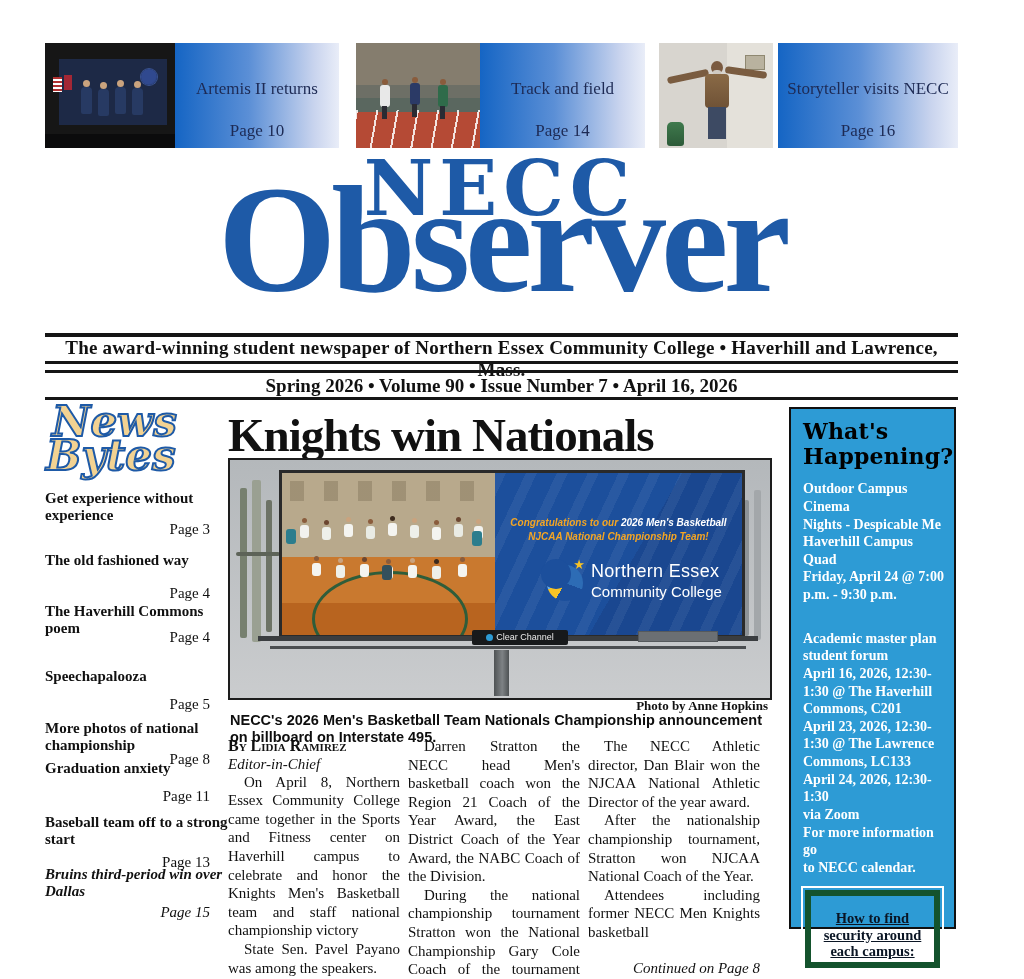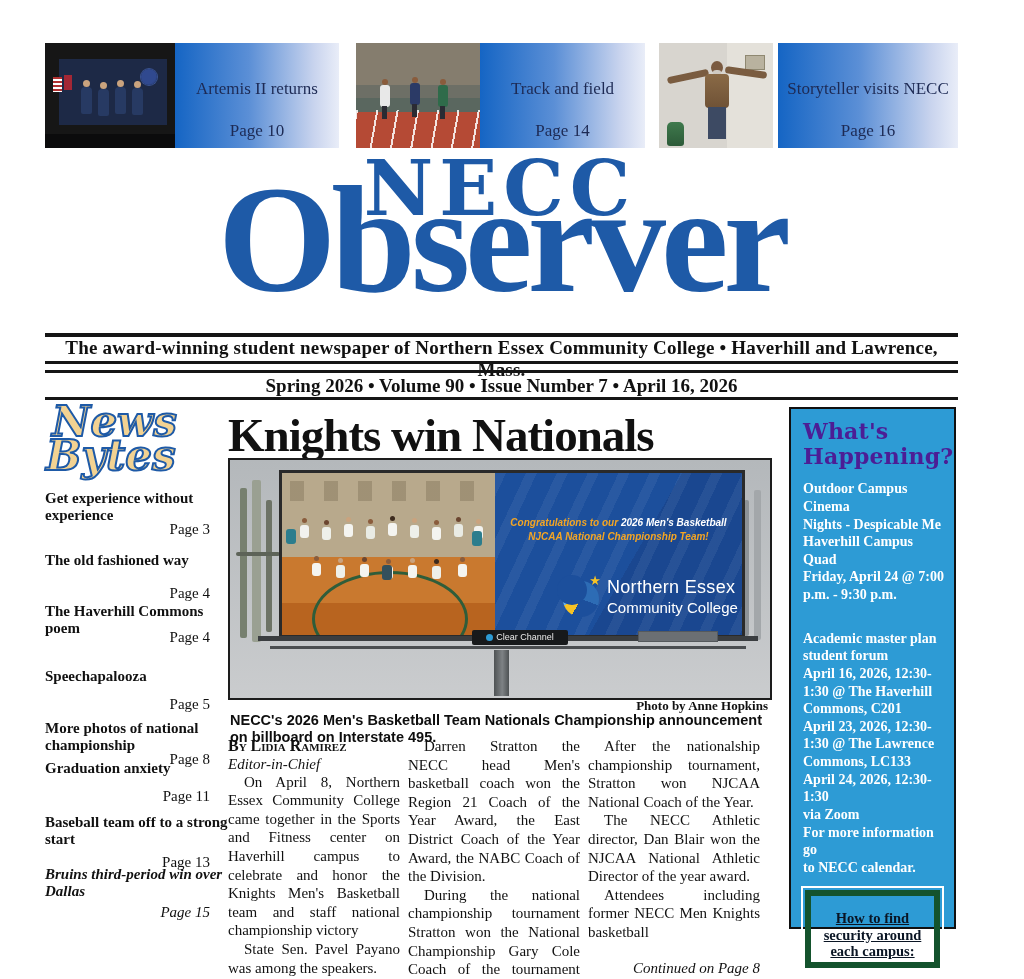--- a/index.html
+++ b/index.html
@@ -102,21 +102,21 @@
       background:linear-gradient(120deg,#1c4f9c 0 55%,#1a4790 55% 100%);overflow:hidden;}
   .bb-ad::before{content:"";position:absolute;inset:0;
       background:repeating-linear-gradient(115deg,rgba(255,255,255,.06) 0 10px,transparent 10px 28px);}
   .bb-head{position:absolute;left:0;top:16px;width:100%;text-align:center;color:#fff;
       font-family:"Liberation Sans", sans-serif;font-weight:bold;font-style:italic;font-size:16px;letter-spacing:.2px;}
   .bb-sub{position:absolute;left:0;top:44px;width:100%;text-align:center;
       font-family:"Liberation Sans", sans-serif;font-weight:bold;font-style:italic;font-size:10px;color:#f5a623;}
   .bb-sub .wh{color:#ffffff;margin-top:28px;}
   .bb-sub2{position:absolute;left:0;top:58px;width:100%;text-align:center;
       font-family:"Liberation Sans", sans-serif;font-weight:bold;font-style:italic;font-size:10px;color:#f5a623;}
-  .bb-logo{position:absolute;left:68px;top:86px;width:190px;height:52px;margin-top:16px;}
+  .bb-logo{position:absolute;left:52px;top:86px;width:190px;height:52px;}
   .swoosh{position:absolute;left:0;top:6px;width:36px;height:36px;border-radius:50%;
       background:conic-gradient(from 210deg,#f7c325 0 40deg,#6db3e8 40deg 120deg,#2d6cb5 120deg 260deg,#1c4f9c 260deg 360deg);}
   .swoosh::before{content:"";position:absolute;left:-6px;top:-6px;width:30px;height:30px;border-radius:50%;background:#1c4f9c;}
   .swoosh::after{content:"★";position:absolute;right:-2px;top:-8px;color:#f7c325;font-size:13px;}
   .bb-logo .nm1{position:absolute;left:44px;top:2px;color:#fff;font-family:"Liberation Sans", sans-serif;font-size:18px;letter-spacing:.3px;}
   .bb-logo .nm2{position:absolute;left:44px;top:24px;color:#fff;font-family:"Liberation Sans", sans-serif;font-size:15px;}
 
   .catwalk{position:absolute;left:28px;top:176px;width:500px;height:5px;background:#3a3d40;}
   .catwalk2{position:absolute;left:40px;top:186px;width:476px;height:3px;background:#4a4d50;}
   .cc-label{position:absolute;left:242px;top:170px;width:96px;height:15px;background:#17191b;border-radius:2px;
@@ -137,21 +137,21 @@
   .byline-title{font-style:italic;font-size:15px;line-height:1.2;}
   .body-col{position:absolute;top:737px;width:172px;font-size:15px;line-height:1.24;text-align:justify;}
   .body-col p{margin:0;text-indent:16px;}
   .continued{position:absolute;left:588px;top:920px;width:172px;text-align:right;
       font-style:italic;font-size:15px;margin-top:40px;}
 
   
   .wh-box{position:absolute;left:789px;top:407px;width:167px;height:522px;
       background:#2d9bd5;border:2px solid #101010;box-sizing:border-box;padding:10px 10px 0 12px;}
   .wh-title{font-family:"DejaVu Serif", serif;font-weight:bold;font-size:22px;line-height:1.12;
-      color:#4c1d95;letter-spacing:.2px;margin-bottom:12px;}
+      color:#000000;letter-spacing:.2px;margin-bottom:12px;}
   .wh-event{color:#ffffff;font-weight:bold;font-size:14px;line-height:1.26;white-space:pre-line;margin-bottom:26px;}
   .sec-frame{border:2px solid #ffffff;padding:2px;margin:2px 0 8px -2px;}
   .sec-frame-in{border:6px solid #14532d;padding:14px 2px 3px;}
   .sec-head{font-weight:bold;font-size:14.5px;line-height:1.12;color:#0a1524;text-align:center;text-decoration:underline;}
   .sec-info{color:#0d1114;font-size:13.5px;line-height:1.18;text-align:center;}
   .sec-info .b{font-weight:bold;font-size:14px;}
 </style>
 </head>
 <body>
 
@@ -298,22 +298,22 @@
   <p>On April 8, Northern Essex Community College came together in the Sports and Fitness center on Haverhill campus to celebrate and honor the Knights Men's Basketball team and staff national championship victory</p>
   <p>State Sen. Pavel Payano was among the speakers.</p>
 </div>
 
 <div class="body-col" style="left:408px;">
   <p>Darren Stratton the NECC head Men's basketball coach won the Region 21 Coach of the Year Award, the East District Coach of the Year Award, the NABC Coach of the Division.</p>
   <p>During the national championship tournament Stratton won the National Championship Gary Cole Coach of the tournament award.</p>
 </div>
 
 <div class="body-col" style="left:588px;">
+  <p>The NECC Athletic director, Dan Blair won the NJCAA National Athletic Director of the year award.</p>
   <p>After the nationalship championship tournament, Stratton won NJCAA National Coach of the Year.</p>
-  <p>The NECC Athletic director, Dan Blair won the NJCAA National Athletic Director of the year award.</p>
   <p>Attendees including former NECC Men Knights basketball</p>
 </div>
 
 <div class="continued">Continued on Page 8</div>
 
 <div class="wh-box">
   <div class="wh-title">What's Happening?</div>
   <div class="wh-event">Outdoor Campus Cinema
 Nights - Despicable Me
 Haverhill Campus Quad

